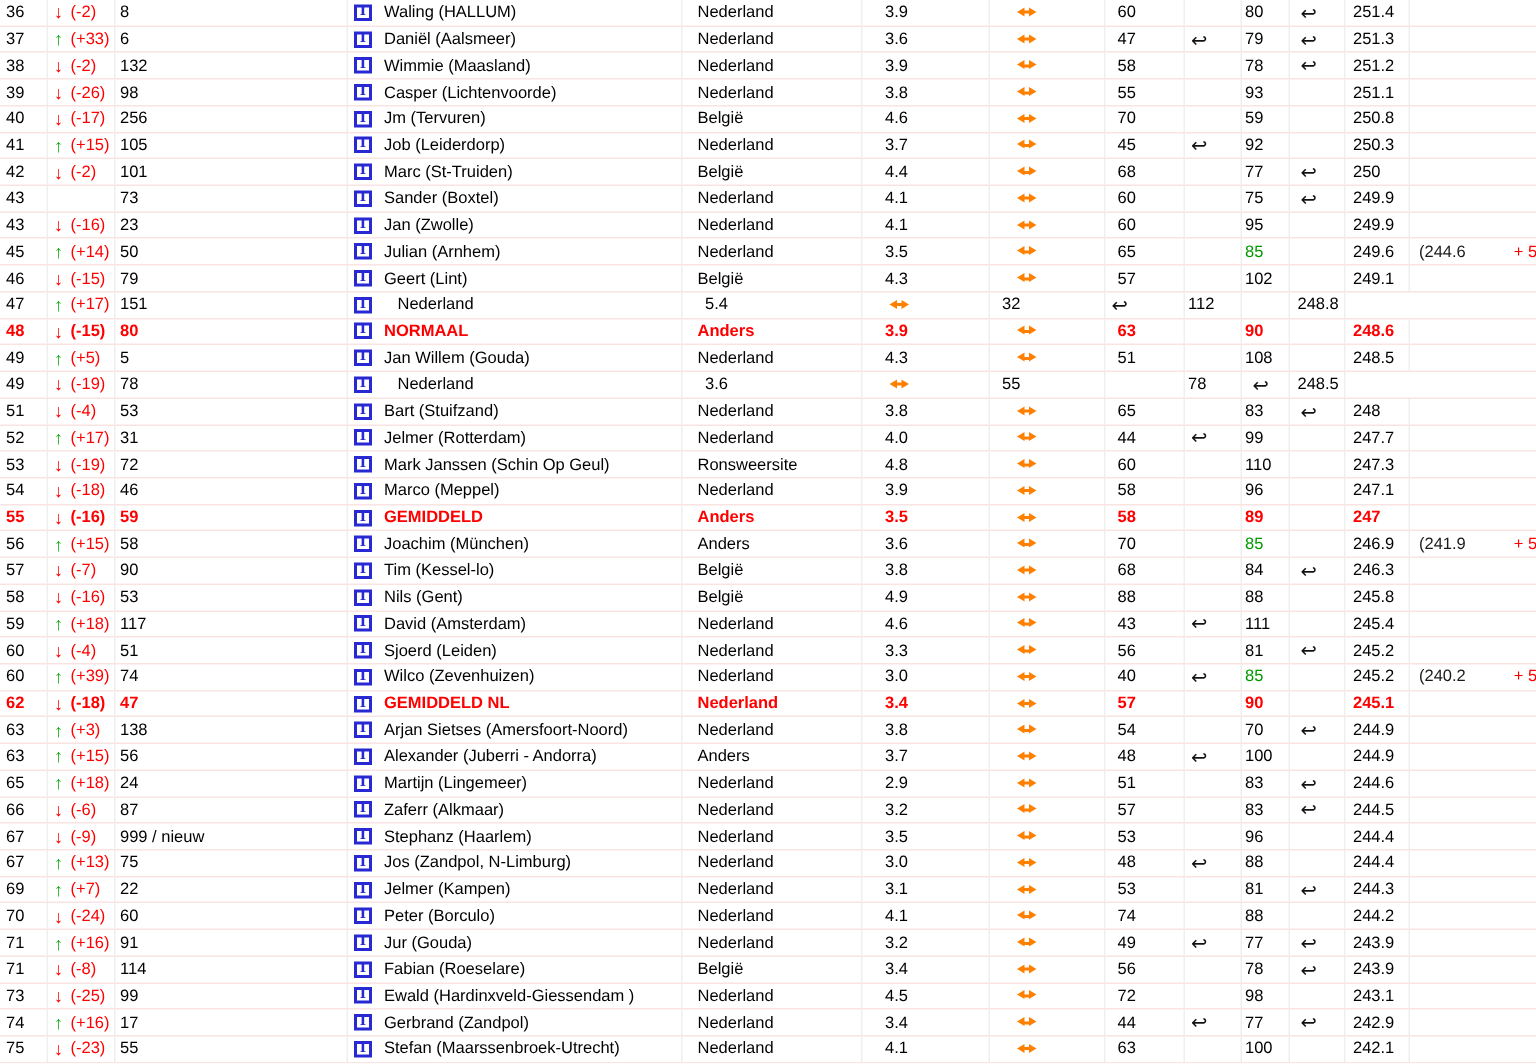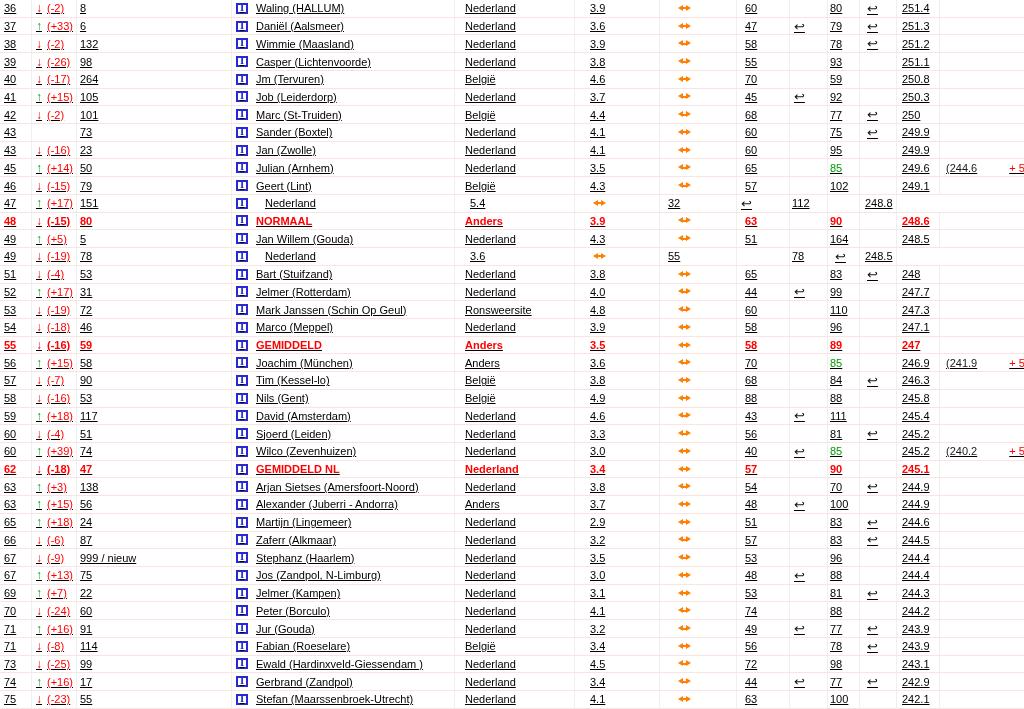--- a/index.html
+++ b/index.html
@@ -7,21 +7,21 @@
     --red:#ff0000;
     --green:#00a800;
     --green-val:#009900;
     --orange:#ff8000;
     --blue:#2929d4;
     --rowline:#f9e4e2;
     --colline:#efefef;
   }
   html,body{margin:0;padding:0;background:#fff;}
   body{font-family:"Liberation Sans","DejaVu Sans",sans-serif;font-size:11px;color:var(--text);}
-  .table{width:1024px;height:709px;overflow:hidden;background:#fff;text-decoration:underline;}
+  .table{width:1024px;height:709px;overflow:hidden;background:#fff;}
   .row{
     display:grid;
     grid-template-columns:32px 45px 155px 23px 200px 120px 85px 77px 53px 38px 32px 37px 43px 84px;
     align-items:center;
     height:17.725px;
     box-sizing:border-box;
     border-bottom:1px solid var(--rowline);
     white-space:nowrap;
   }
   .cell{overflow:hidden;box-sizing:border-box;height:100%;display:flex;align-items:center;}
@@ -207,21 +207,21 @@
         <span class="note-close"></span>
     </div>
   </div>
 
   <div class="row">
     <div class="cell c-rank">40</div>
     <div class="cell c-trend">
       <span class="arrow down">↓</span>
         <span class="chg">(-17)</span>
     </div>
-    <div class="cell c-num">264</div>
+    <div class="cell c-num">256</div>
     <div class="cell c-icon">
       <span class="picon">
           <span>I</span>
         </span>
     </div>
     <div class="cell c-name">Jm (Tervuren)</div>
     <div class="cell c-country">België</div>
     <div class="cell c-v1">4.6</div>
     <div class="cell c-lr">
       <span class="lr">
@@ -548,21 +548,21 @@
     <div class="cell c-v1">4.3</div>
     <div class="cell c-lr">
       <span class="lr">
           <span class="bar"></span>
         </span>
     </div>
     <div class="cell c-v2">51</div>
     <div class="cell c-loop1">
       <span class="loop"></span>
     </div>
-    <div class="cell c-v3">164</div>
+    <div class="cell c-v3">108</div>
     <div class="cell c-loop2">
       <span class="loop"></span>
     </div>
     <div class="cell c-total">248.5</div>
     <div class="cell c-note">
       <span class="note-base"></span>
         <span class="bonus"></span>
         <span class="note-close"></span>
     </div>
   </div>

